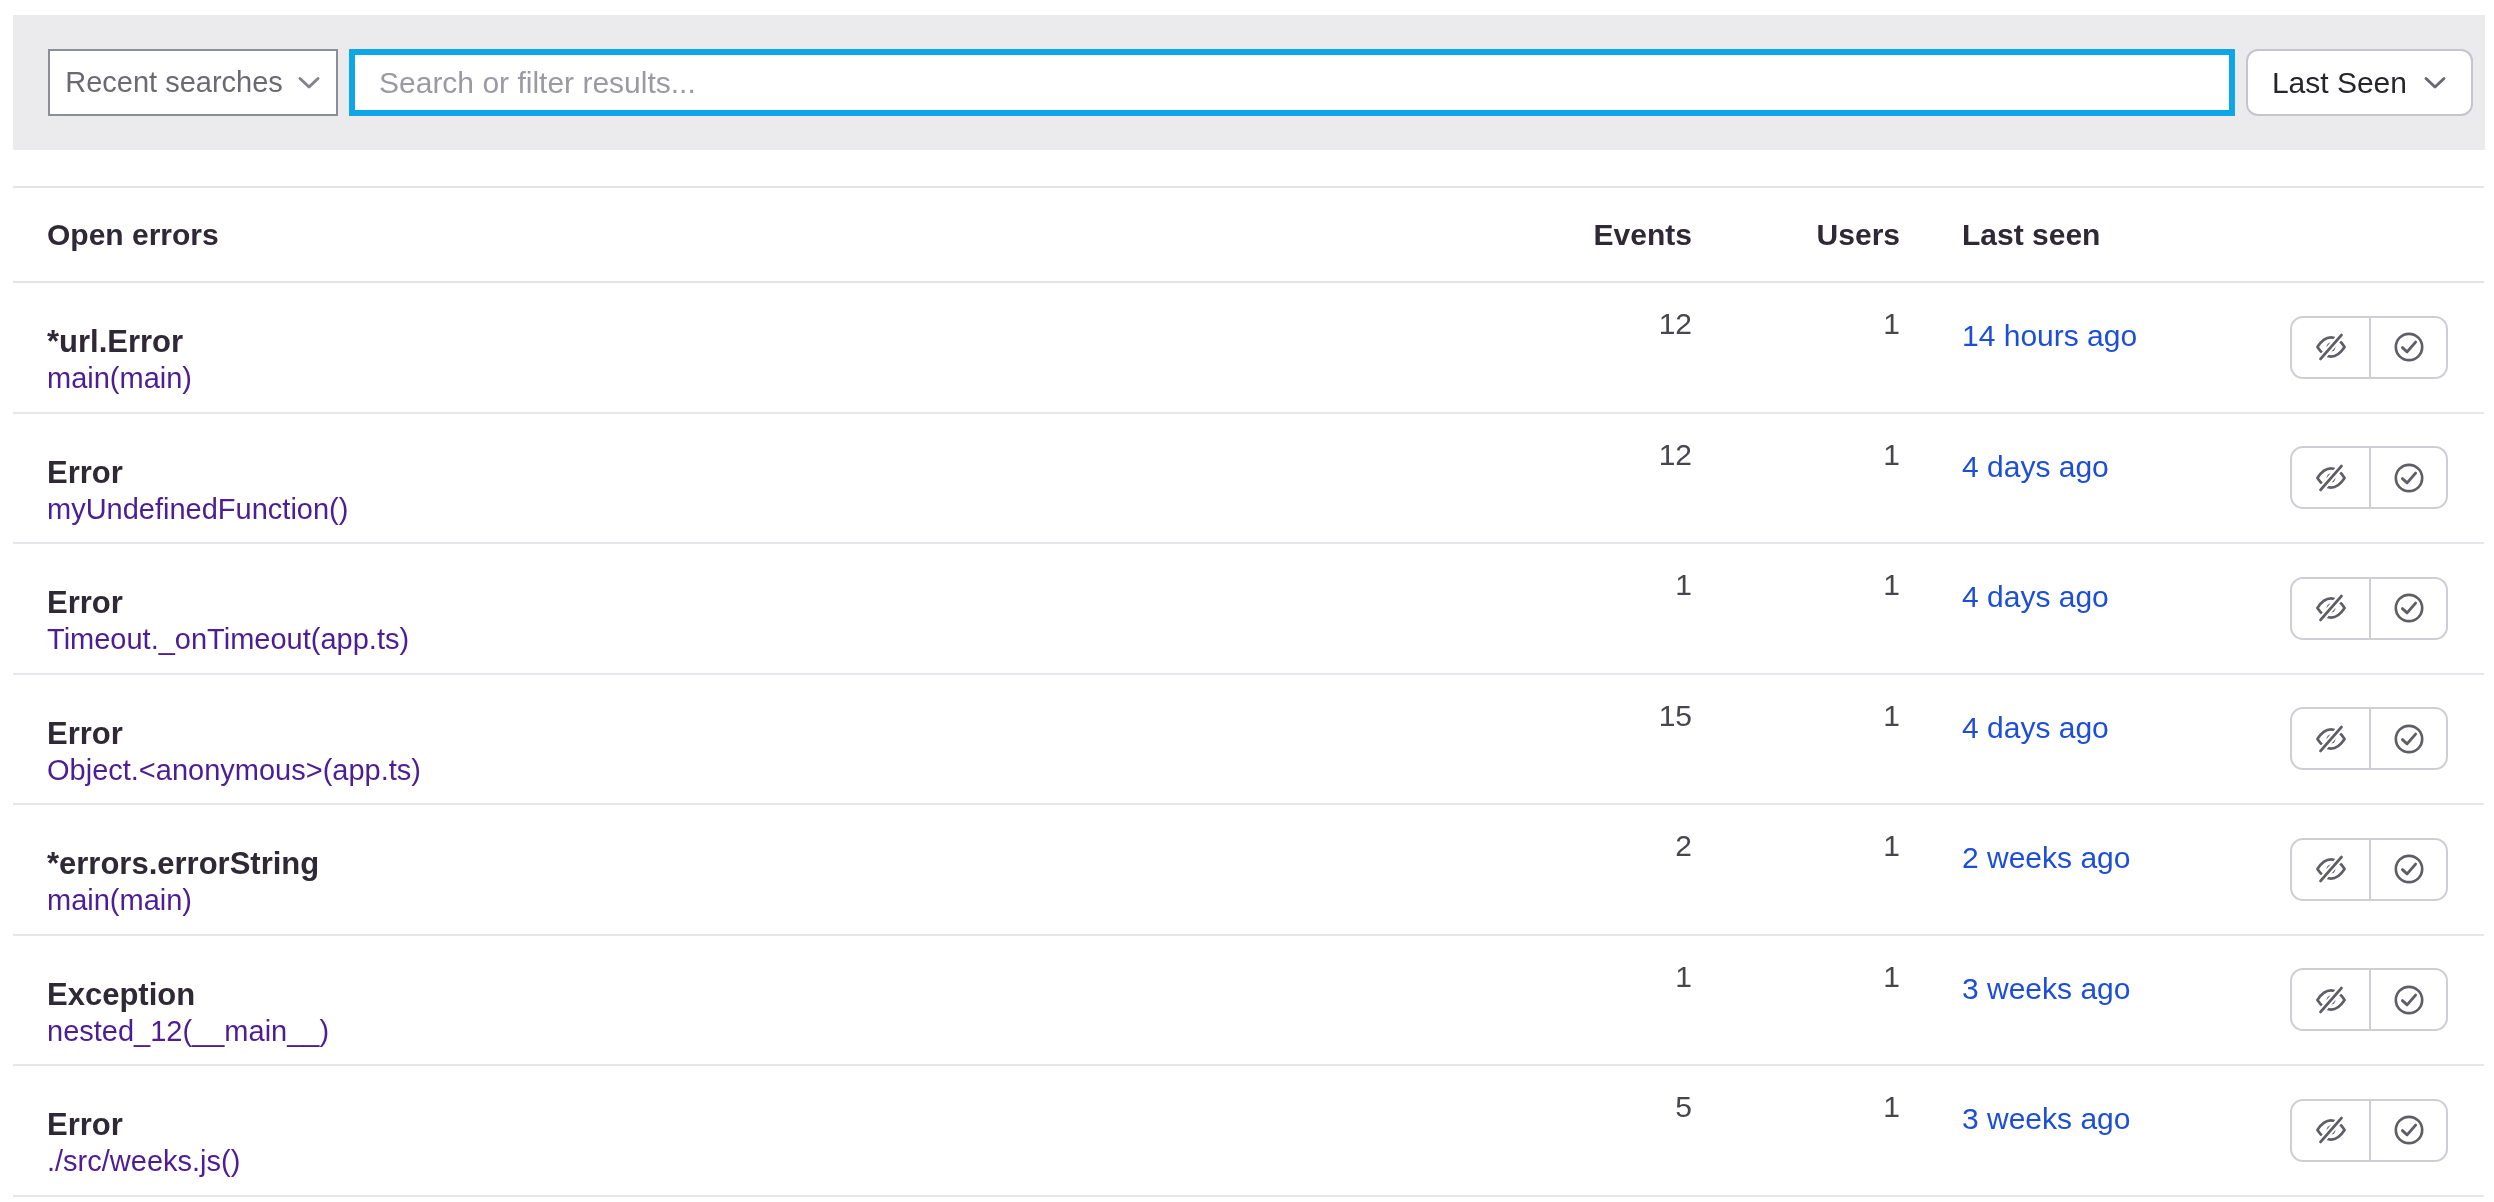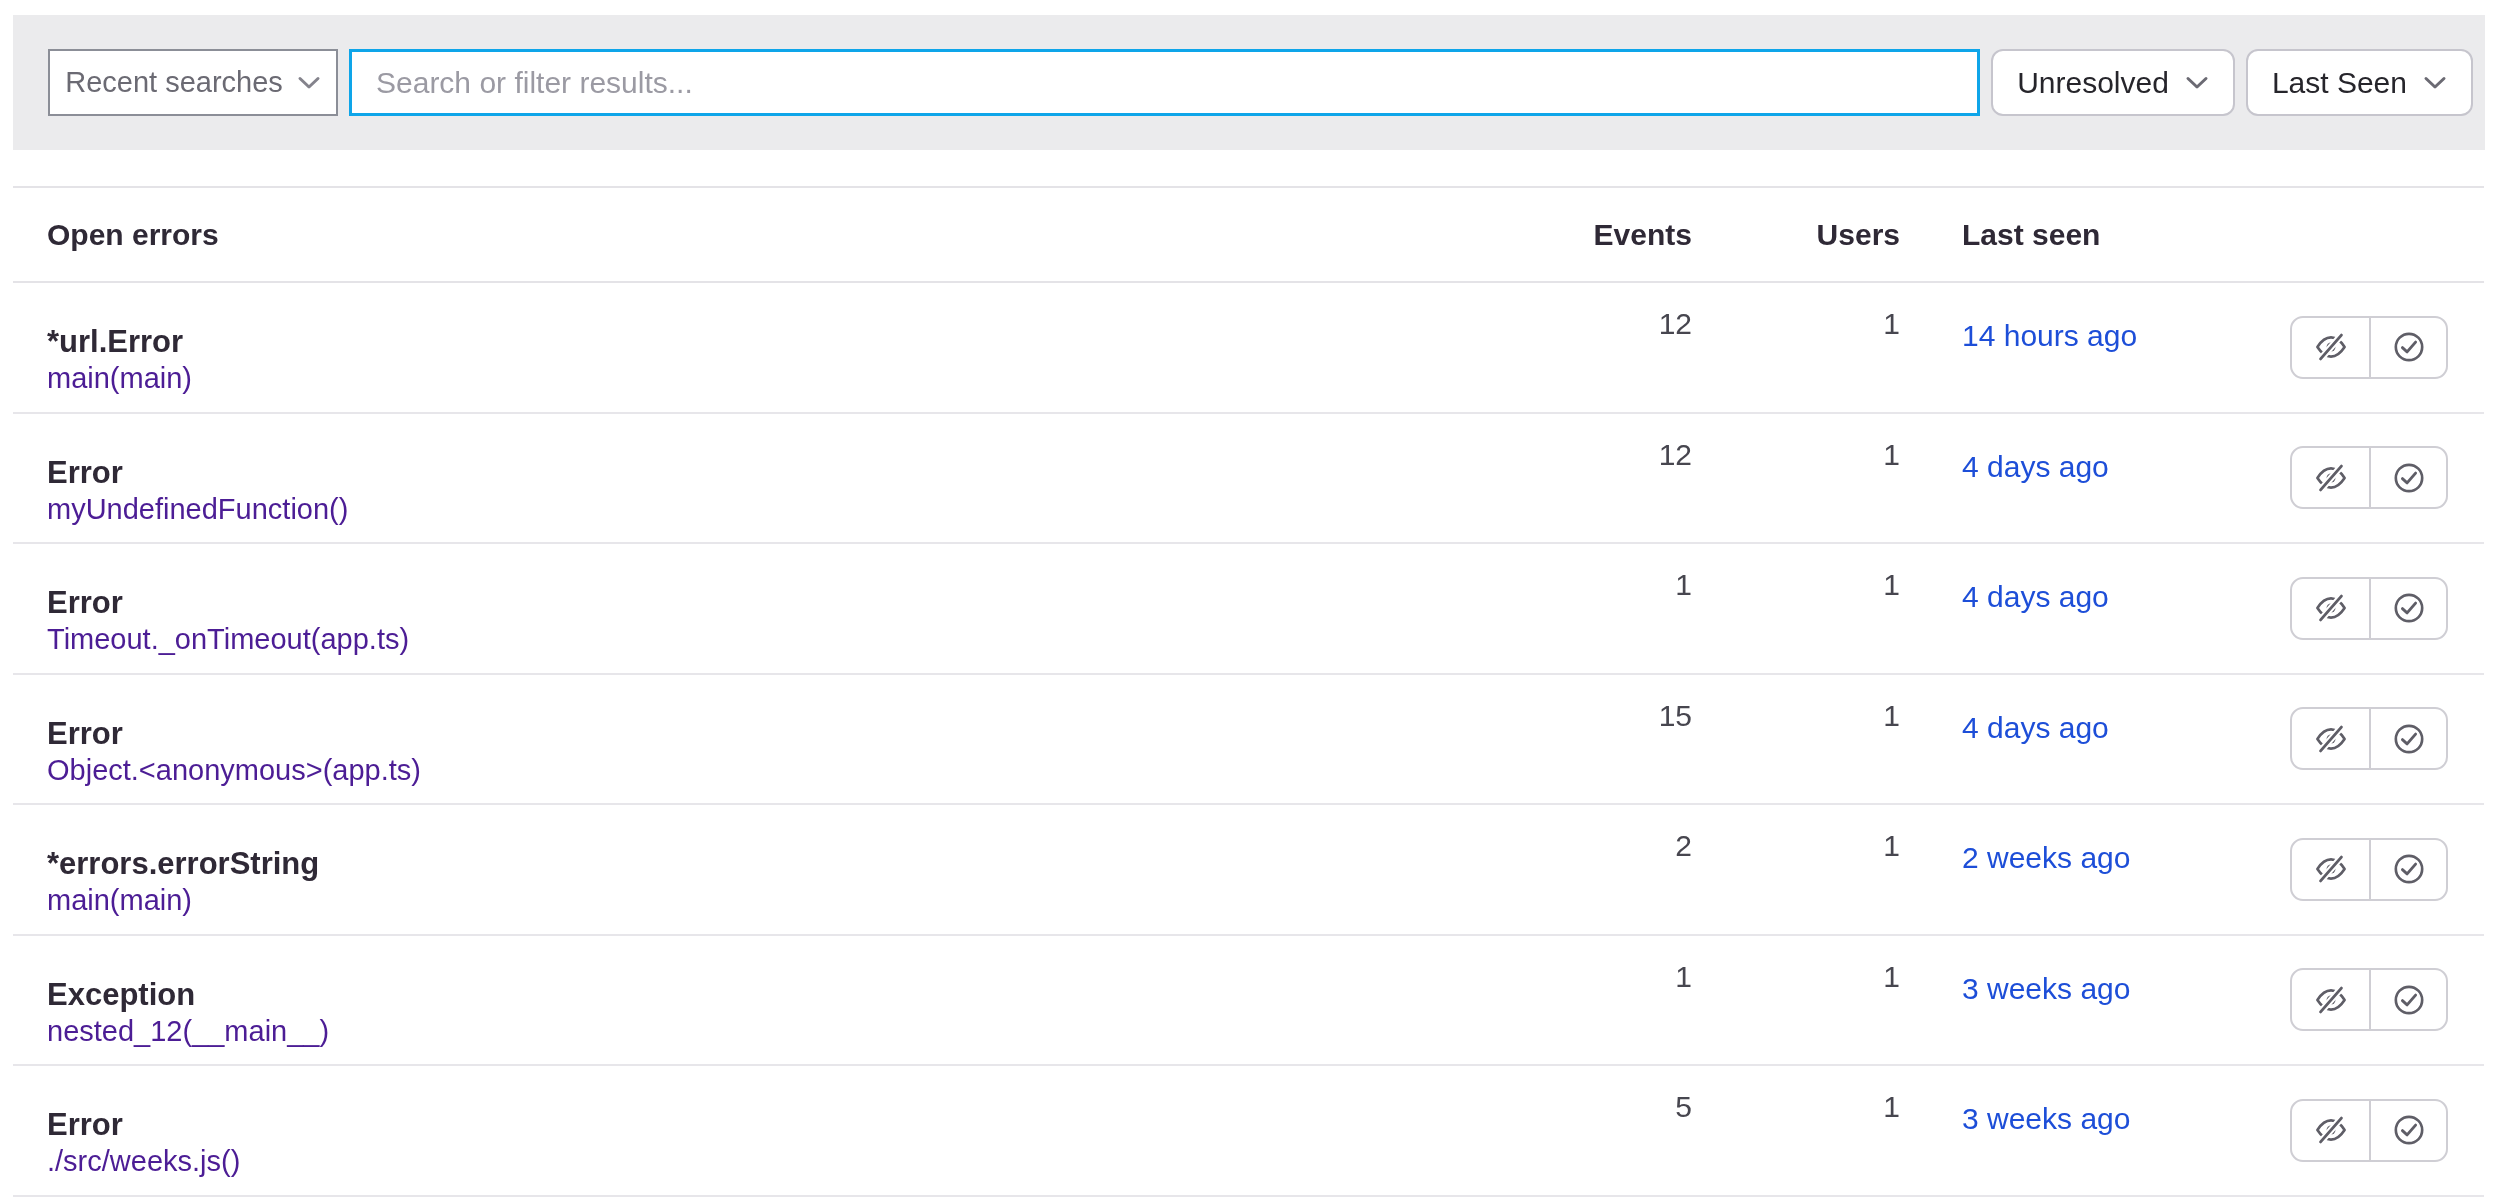--- a/index.html
+++ b/index.html
@@ -22,21 +22,21 @@
   .recent-btn{
     flex:0 0 auto;
     width:290px;height:67px;
     background:#ffffff;border:2px solid #8b8e97;border-radius:0;
     display:flex;align-items:center;justify-content:center;gap:14px;
     font-family:inherit;font-size:29px;color:#6b6a73;
     cursor:pointer;padding:0;
   }
   .search-box{
     flex:1 1 auto;height:67px;margin-left:11px;
-    background:#ffffff;border:3px solid #0ea5e9;
+    background:#ffffff;border:6px solid #0ea5e9;
     display:flex;align-items:center;box-sizing:border-box;
   }
   .search-box input{
     width:100%;height:100%;border:none;outline:none;background:transparent;
     font-family:inherit;font-size:30px;color:#2f2936;
     padding:0 0 0 24px;
   }
   .search-box input::placeholder{color:#9b9aa3;opacity:1;}
   .pill{
     flex:0 0 auto;height:67px;margin-left:11px;
@@ -102,26 +102,20 @@
       <span>Recent searches</span>
       <svg class="chev" width="24" height="14" viewBox="0 0 24 14">
         <polyline points="3,2.5 12,11 21,2.5" fill="none" stroke="#84838c" stroke-width="3" stroke-linecap="round" stroke-linejoin="round"></polyline>
       </svg>
     </button>
 
     <div class="search-box">
       <input type="text" placeholder="Search or filter results..." style="">
     </div>
 
-    <button class="pill">
-      <span>Unresolved</span>
-      <svg class="chev" width="24" height="14" viewBox="0 0 24 14">
-        <polyline points="3,2.5 12,11 21,2.5" fill="none" stroke="#6b6a73" stroke-width="3" stroke-linecap="round" stroke-linejoin="round"></polyline>
-      </svg>
-    </button>
 
     <button class="pill">
       <span>Last Seen</span>
       <svg class="chev" width="24" height="14" viewBox="0 0 24 14">
         <polyline points="3,2.5 12,11 21,2.5" fill="none" stroke="#6b6a73" stroke-width="3" stroke-linecap="round" stroke-linejoin="round"></polyline>
       </svg>
     </button>
   </div>
 
   <div class="table">

